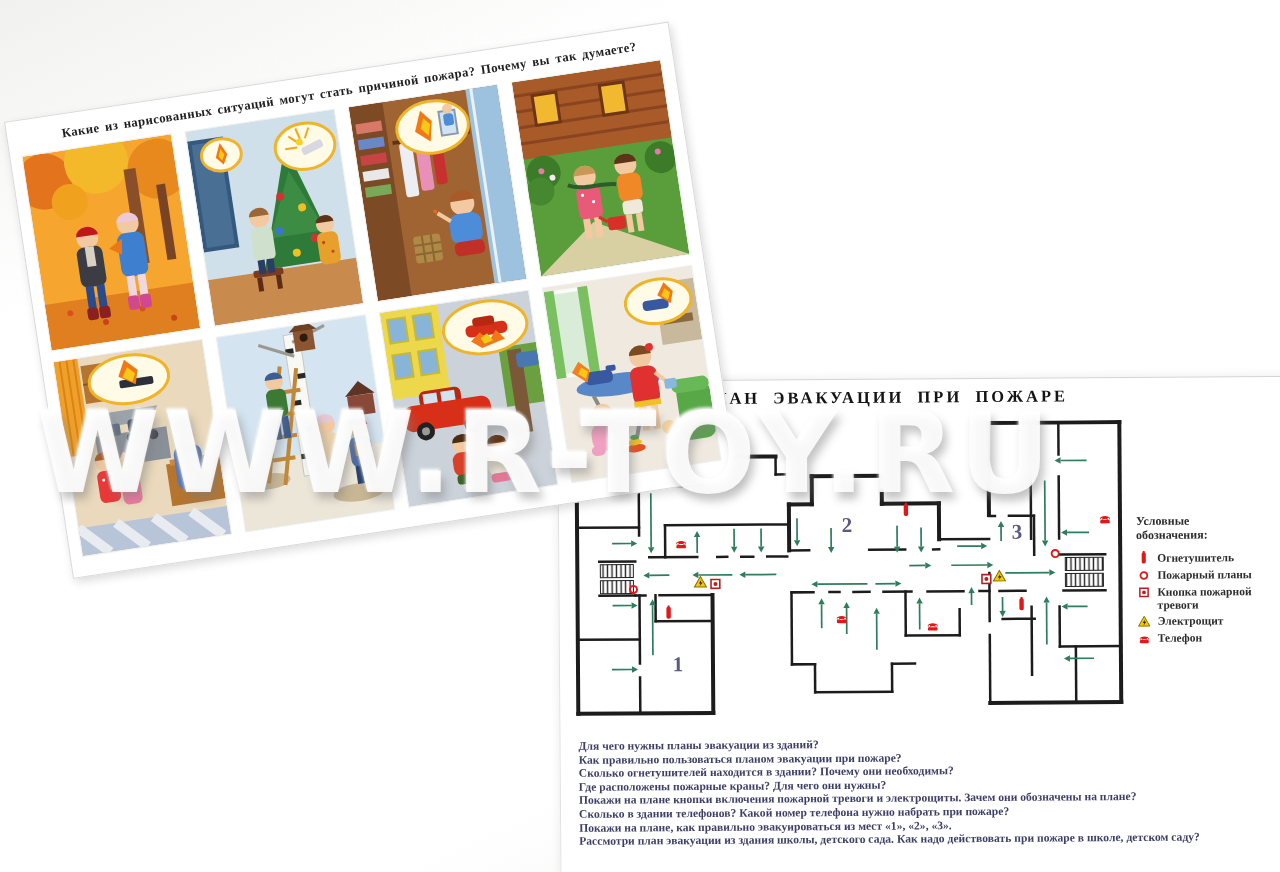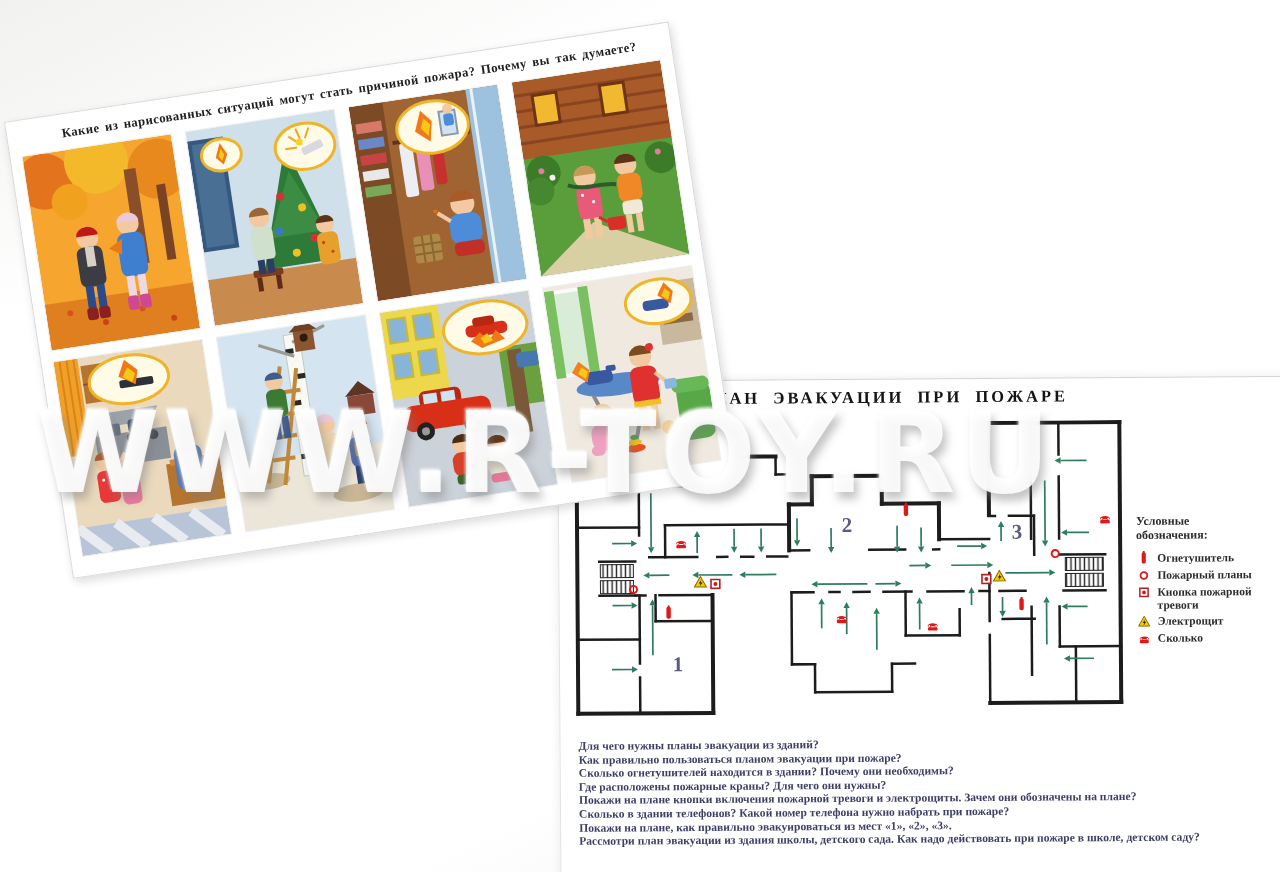--- a/index.html
+++ b/index.html
@@ -641,21 +641,21 @@
           </svg>
           <span>Электрощит</span>
         </div>
         <div class="legend-item">
           <svg class="legend-ic" viewBox="-8 -8 16 16">
             <path d="M-5,0.6 C-5,-3 5,-3 5,0.6 L3.2,2.6 C3.2,0.4 -3.2,0.4 -3.2,2.6 Z" fill="#e01818"></path>
             <rect x="-4.8" y="1.8" width="9.6" height="3.4" rx="1.2" fill="#e01818"></rect>
             <circle cx="-3.4" cy="0.6" r="0.9" fill="#fff"></circle>
             <circle cx="3.4" cy="0.6" r="0.9" fill="#fff"></circle>
           </svg>
-          <span>Сколько</span>
+          <span>Телефон</span>
         </div>
       </div>
   </div>
 
   <div id="questions">
       <div class="q">Для чего нужны планы эвакуации из зданий?</div>
       <div class="q">Как правильно пользоваться планом эвакуации при пожаре?</div>
       <div class="q">Сколько огнетушителей находится в здании? Почему они необходимы?</div>
       <div class="q">Где расположены пожарные краны? Для чего они нужны?</div>
       <div class="q">Покажи на плане кнопки включения пожарной тревоги и электрощиты. Зачем они обозначены на плане?</div>

